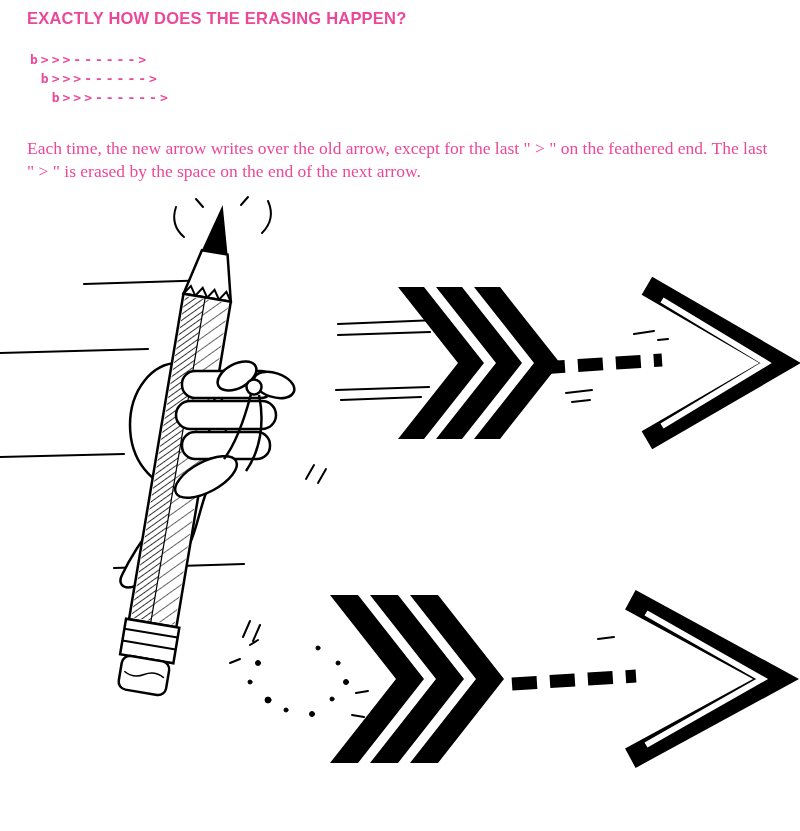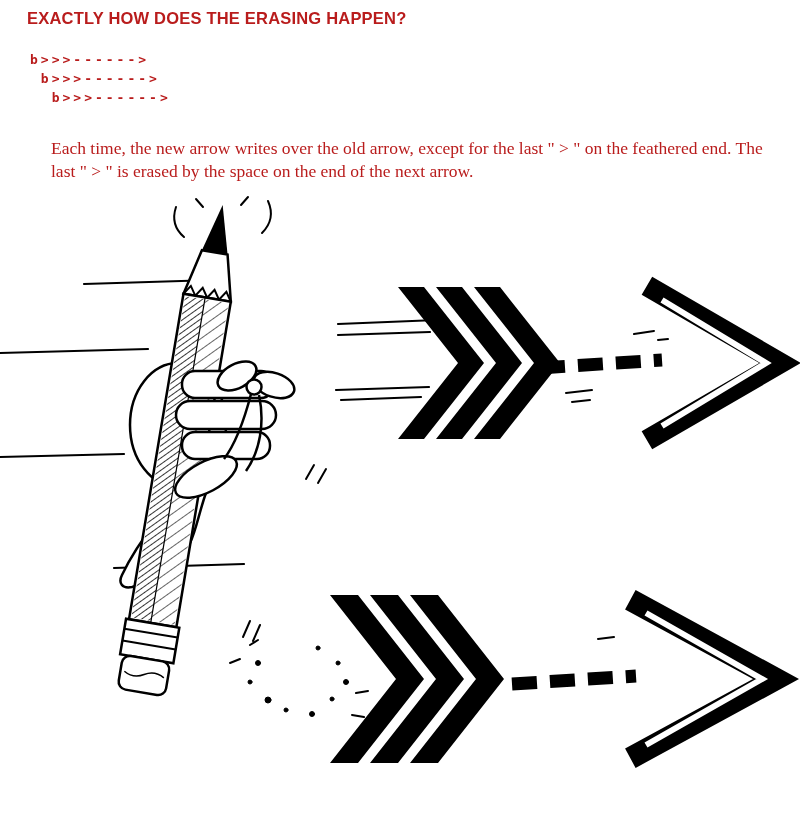--- a/index.html
+++ b/index.html
@@ -1,19 +1,19 @@
 <!DOCTYPE html>
 <html><head>
 <meta charset="utf-8">
 <style>
   html,body{margin:0;padding:0;background:#fff;}
   .page{
     position:relative;
     width:800px;height:831px;
-    background:#fff;color:#b91c1c;
+    background:#fff;color:#ec4899;
     font-family:"Liberation Serif",serif;
     overflow:hidden;
   }
   .heading{
     font-family:"Liberation Sans",sans-serif;
     font-size:16.5px;font-weight:bold;letter-spacing:.2px;
     margin:0;padding:9px 27px 0 27px;
   }
   .para{
     font-size:17.5px;line-height:23px;
@@ -21,21 +21,21 @@
   }
   .code-block{
     margin:0;padding:22px 0 0 30px;
   }
   .code-line{
     font-family:"DejaVu Sans Mono",monospace;
     font-size:13px;font-weight:bold;
     letter-spacing:3px;line-height:19px;
     white-space:pre;
   }
-  .para-2{padding-top:30px;margin-left:24px;}
+  .para-2{padding-top:30px;}
   .illustration{margin-top:10px;line-height:0;}
   svg{display:block;}
 </style>
 </head>
 <body>
 
 <div class="page">
 
   <h1 class="heading">EXACTLY HOW DOES THE ERASING HAPPEN?</h1>
 

